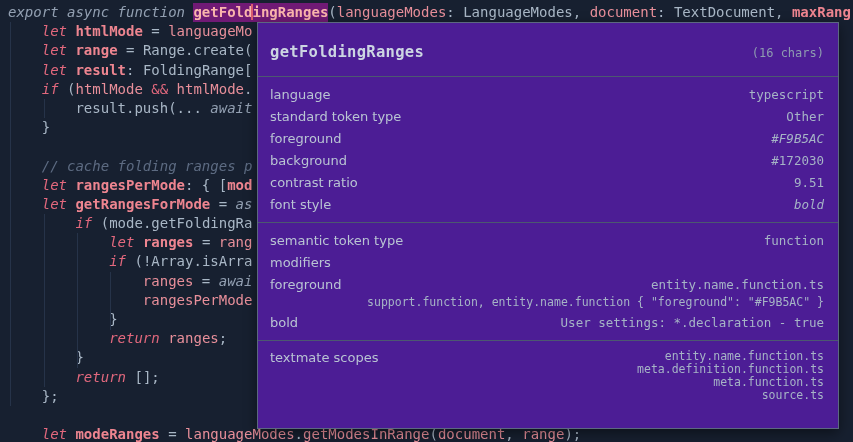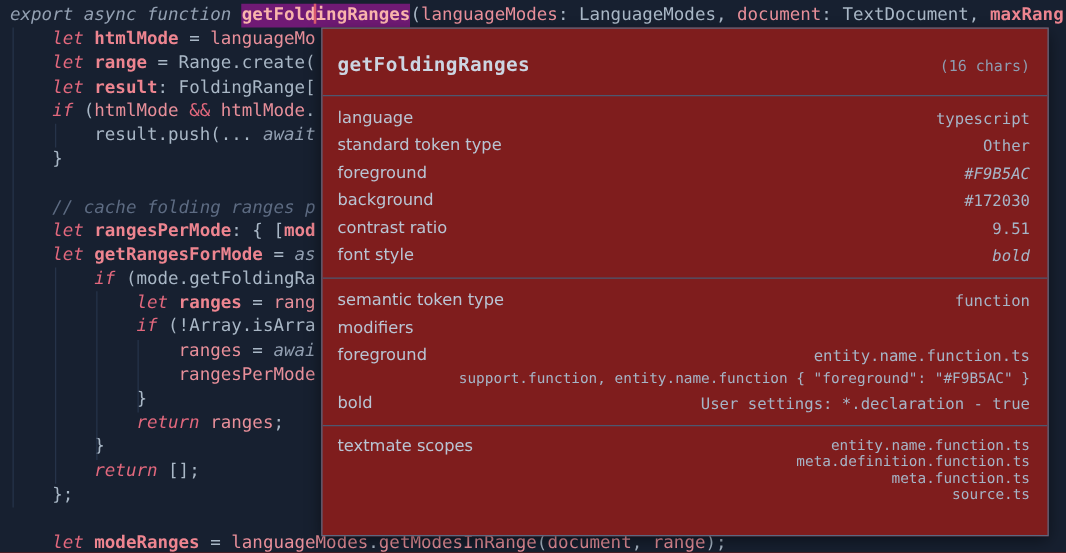--- a/index.html
+++ b/index.html
@@ -29,21 +29,21 @@
   .tok-f  { color:#f9b5ac; font-weight:bold; background:#701a75; padding:1px 0 2px; }
   .tok-caret {
     display:inline-block; width:0; height:16px; vertical-align:-3px;
     border-left:2px solid #d95c6e; margin:0 -1px; position:relative; z-index:2;
   }
   .indent-guide { position:absolute; width:1px; background:#263349; }
 
   
   .hover-panel {
     position:absolute; left:257px; top:22px; width:582px; height:407px;
-    background:#7f1d1d;
+    background:#4c1d95;
     border:1px solid #5c6880;
     box-shadow:0 4px 12px rgba(0,0,0,.45);
     z-index:10;
     color:#a6b4c6;
     overflow:hidden;
   }
   .panel-header {
     display:flex; justify-content:space-between; align-items:baseline;
     padding:20px 14px 15px 12px;
   }

